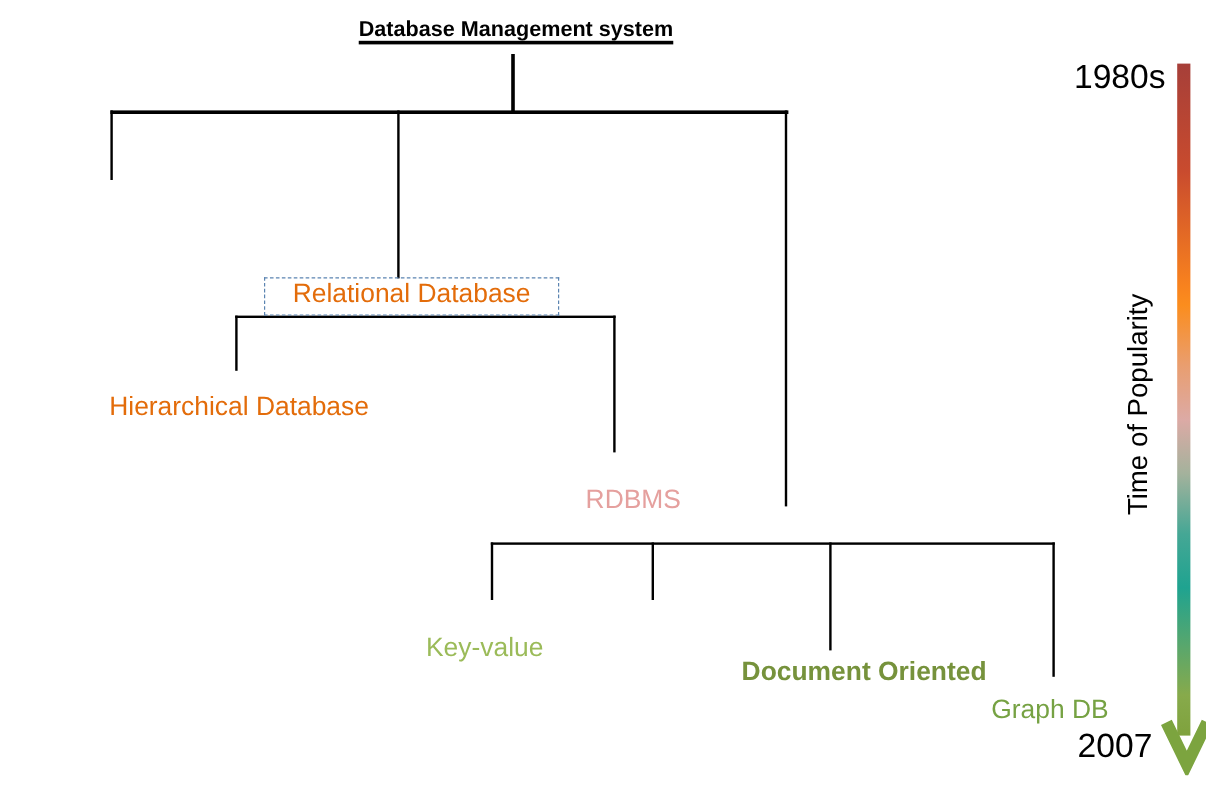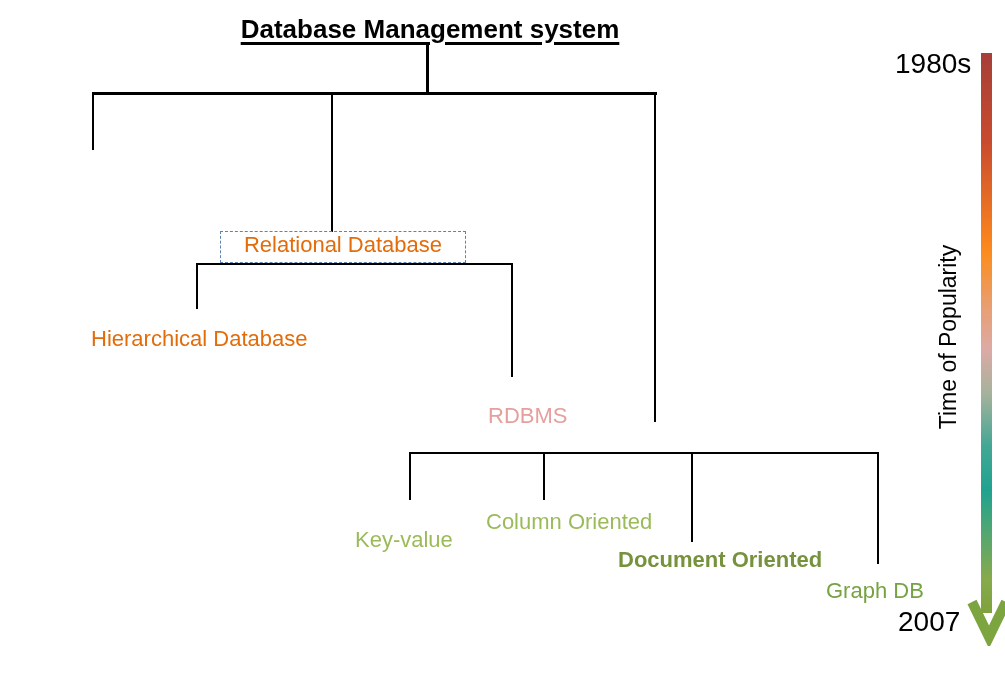--- a/index.html
+++ b/index.html
@@ -17,21 +17,21 @@
   #ln-rel1 {left:196px;top:263px;width:2px;height:46px;}
   #ln-rel2 {left:511px;top:263px;width:2px;height:114px;}
   #ln-nosqlh{left:409px;top:452px;width:470px;height:2px;}
   #ln-kv   {left:409px;top:452px;width:2px;height:48px;}
   #ln-col  {left:543px;top:452px;width:2px;height:48px;}
   #ln-doc  {left:691px;top:452px;width:2px;height:90px;}
   #ln-graph{left:877px;top:452px;width:2px;height:112px;}
 
   
   .title{position:absolute;left:430px;top:14px;transform:translateX(-50%);
-         font-size:26px;font-weight:bold;color:#000;white-space:nowrap;
+         font-size:18px;font-weight:bold;color:#000;white-space:nowrap;
          text-decoration:underline;text-decoration-thickness:3px;text-underline-offset:4px;}
 
   
   .lbl{position:absolute;font-size:22px;white-space:nowrap;}
   #flat {left:10px;top:157px;}
   #hier {left:91px;top:326px;}
   #rdbms{left:469px;top:403px;margin-left:19px;}
   #kv   {left:355px;top:507px;margin-top:20px;}
   #col  {left:486px;top:509px;}
   #doc  {left:618px;top:547px;font-weight:bold;}
@@ -73,21 +73,20 @@
   <div class="line" id="ln-rel2"></div>
   <div class="line" id="ln-nosqlh"></div>
   <div class="line" id="ln-kv"></div>
   <div class="line" id="ln-col"></div>
   <div class="line" id="ln-doc"></div>
   <div class="line" id="ln-graph"></div>
 
   <div class="lbl" id="hier" style="color: rgb(227, 108, 10);">Hierarchical Database</div>
   <div class="lbl" id="rdbms" style="color: rgb(229, 160, 158);">RDBMS</div>
   <div class="lbl" id="kv" style="color: rgb(155, 187, 89);">Key-value</div>
-  <div class="lbl" id="col" style="color: rgb(155, 187, 89);">Column Oriented</div>
   <div class="lbl" id="doc" style="color: rgb(118, 146, 60);">Document Oriented</div>
   <div class="lbl" id="graph" style="color: rgb(118, 162, 67);">Graph DB</div>
 
   <div class="nbox" id="relbox">
     <span style="color: rgb(227, 108, 10);">Relational Database</span>
   </div>
 
   <div class="time-lbl" id="y1980">1980s</div>
   <div class="time-lbl" id="y2014">2007</div>
   <div id="axis">Time of Popularity</div>

